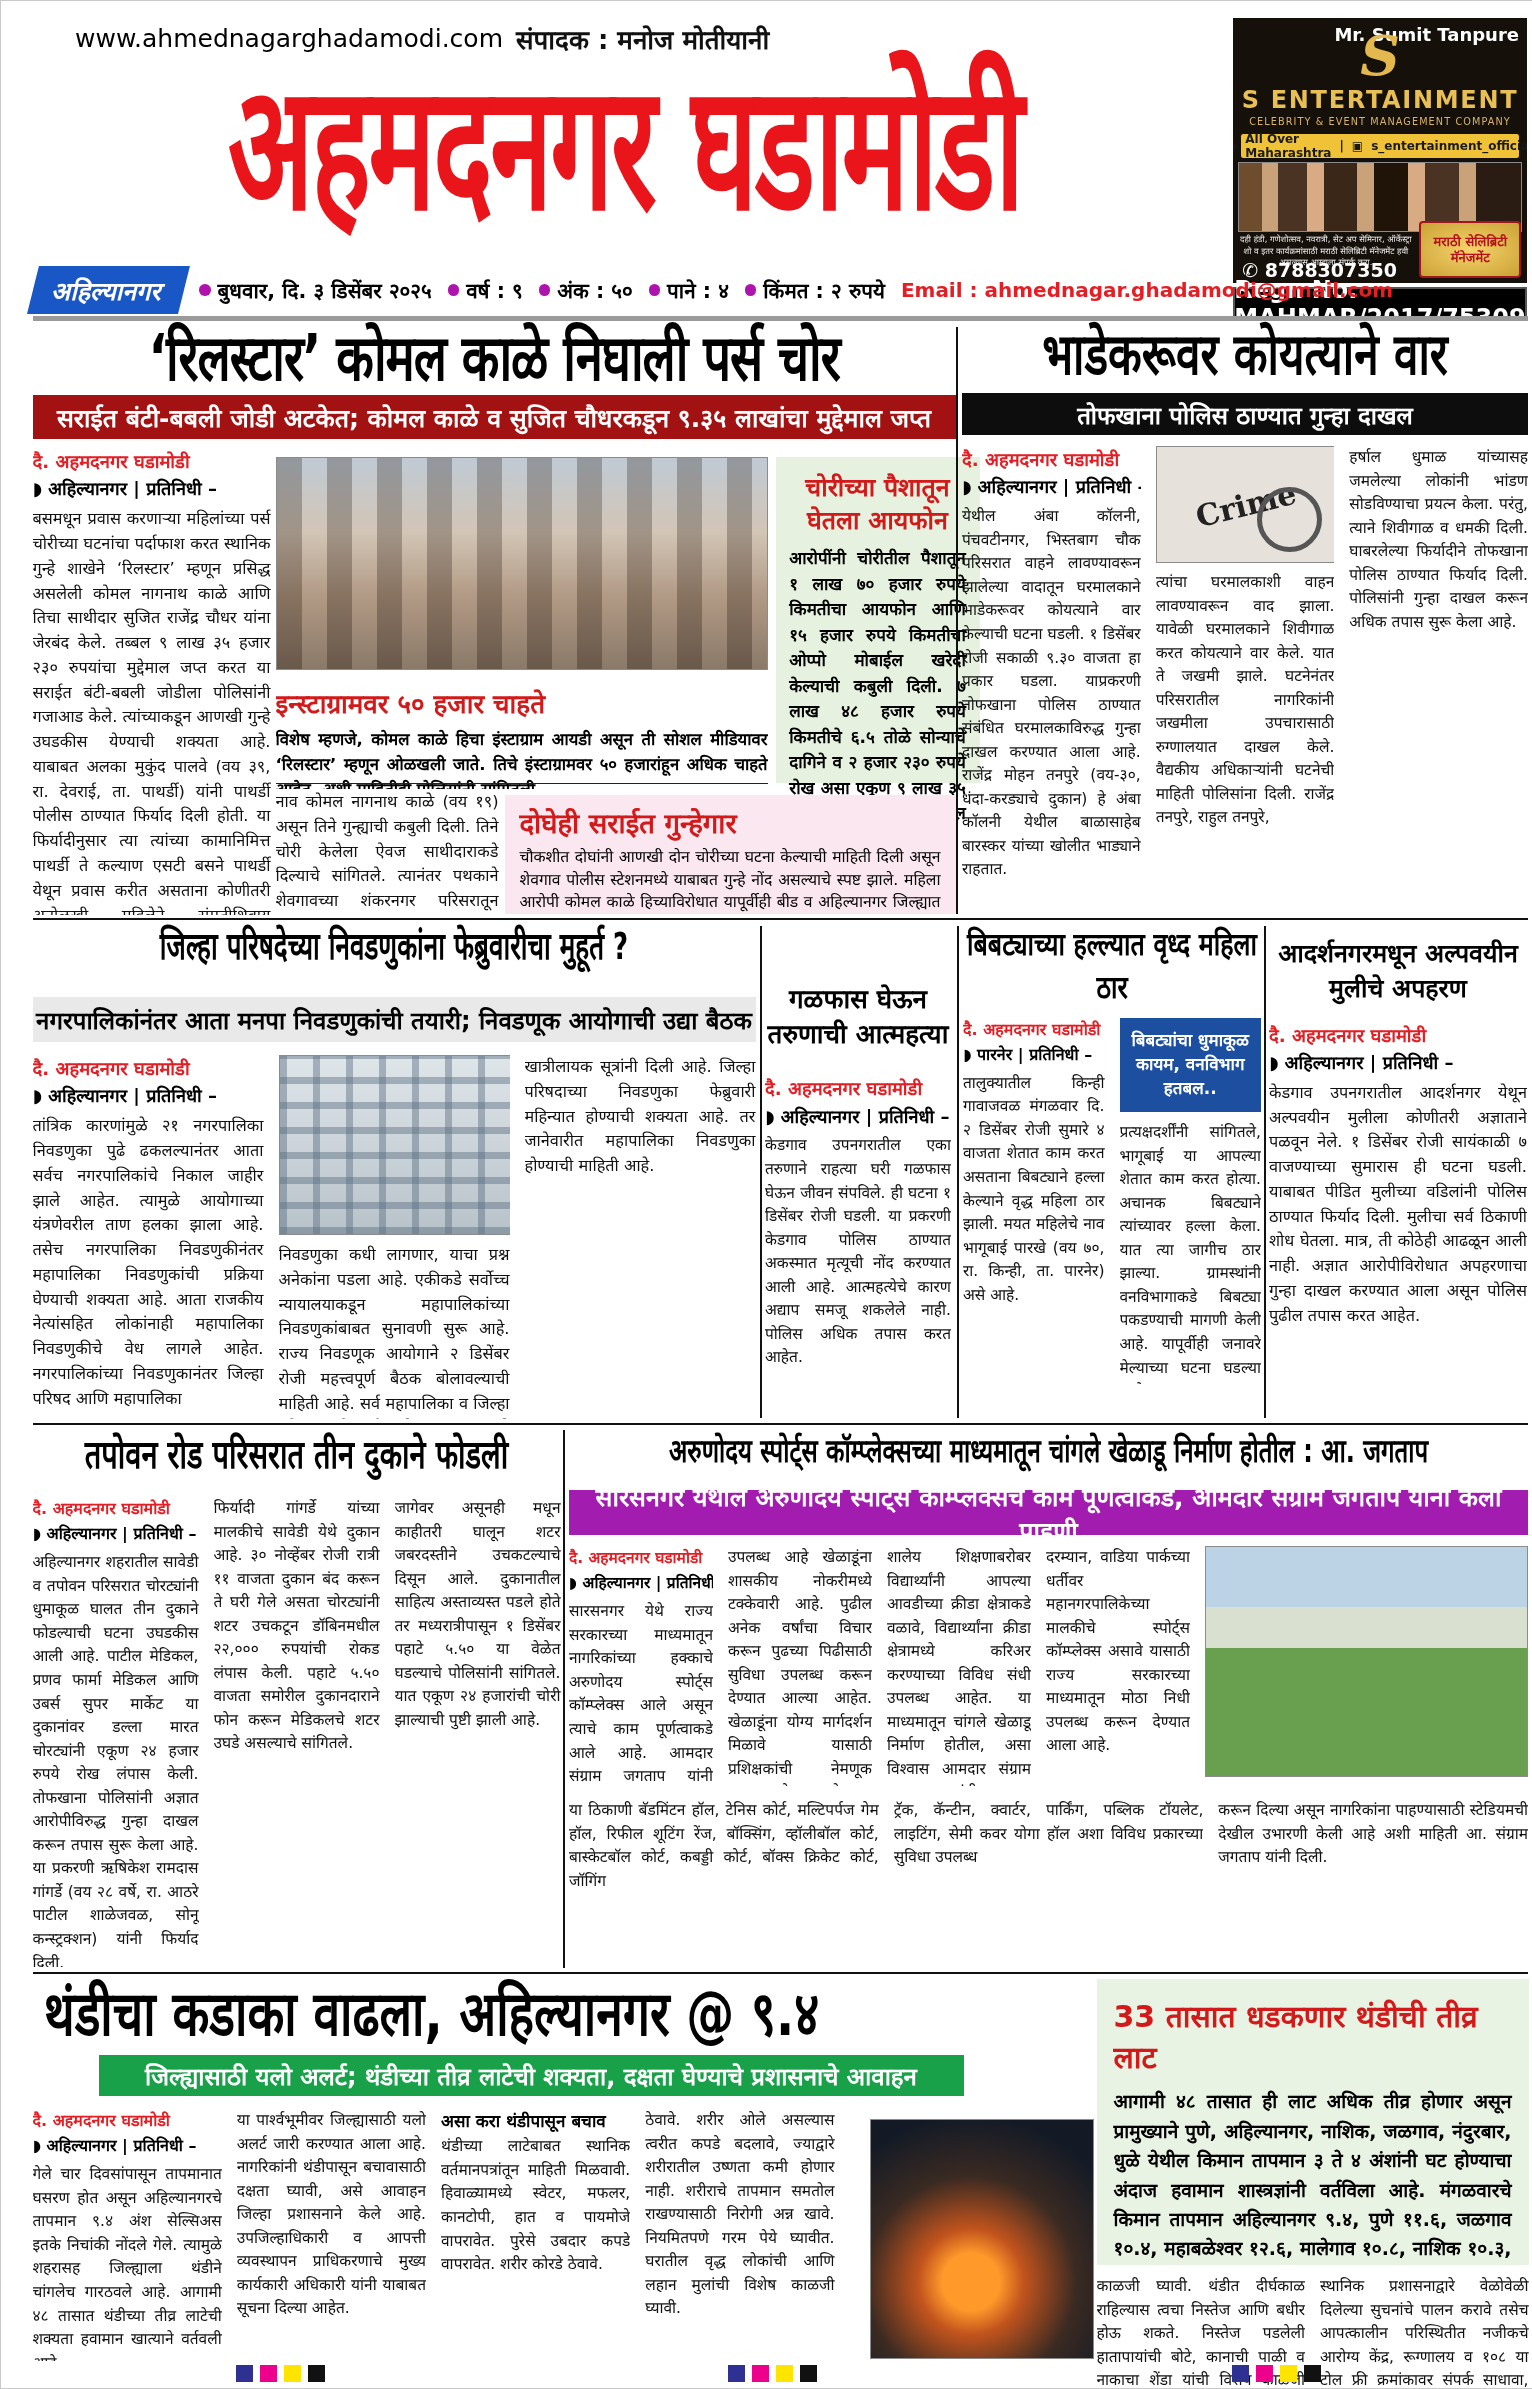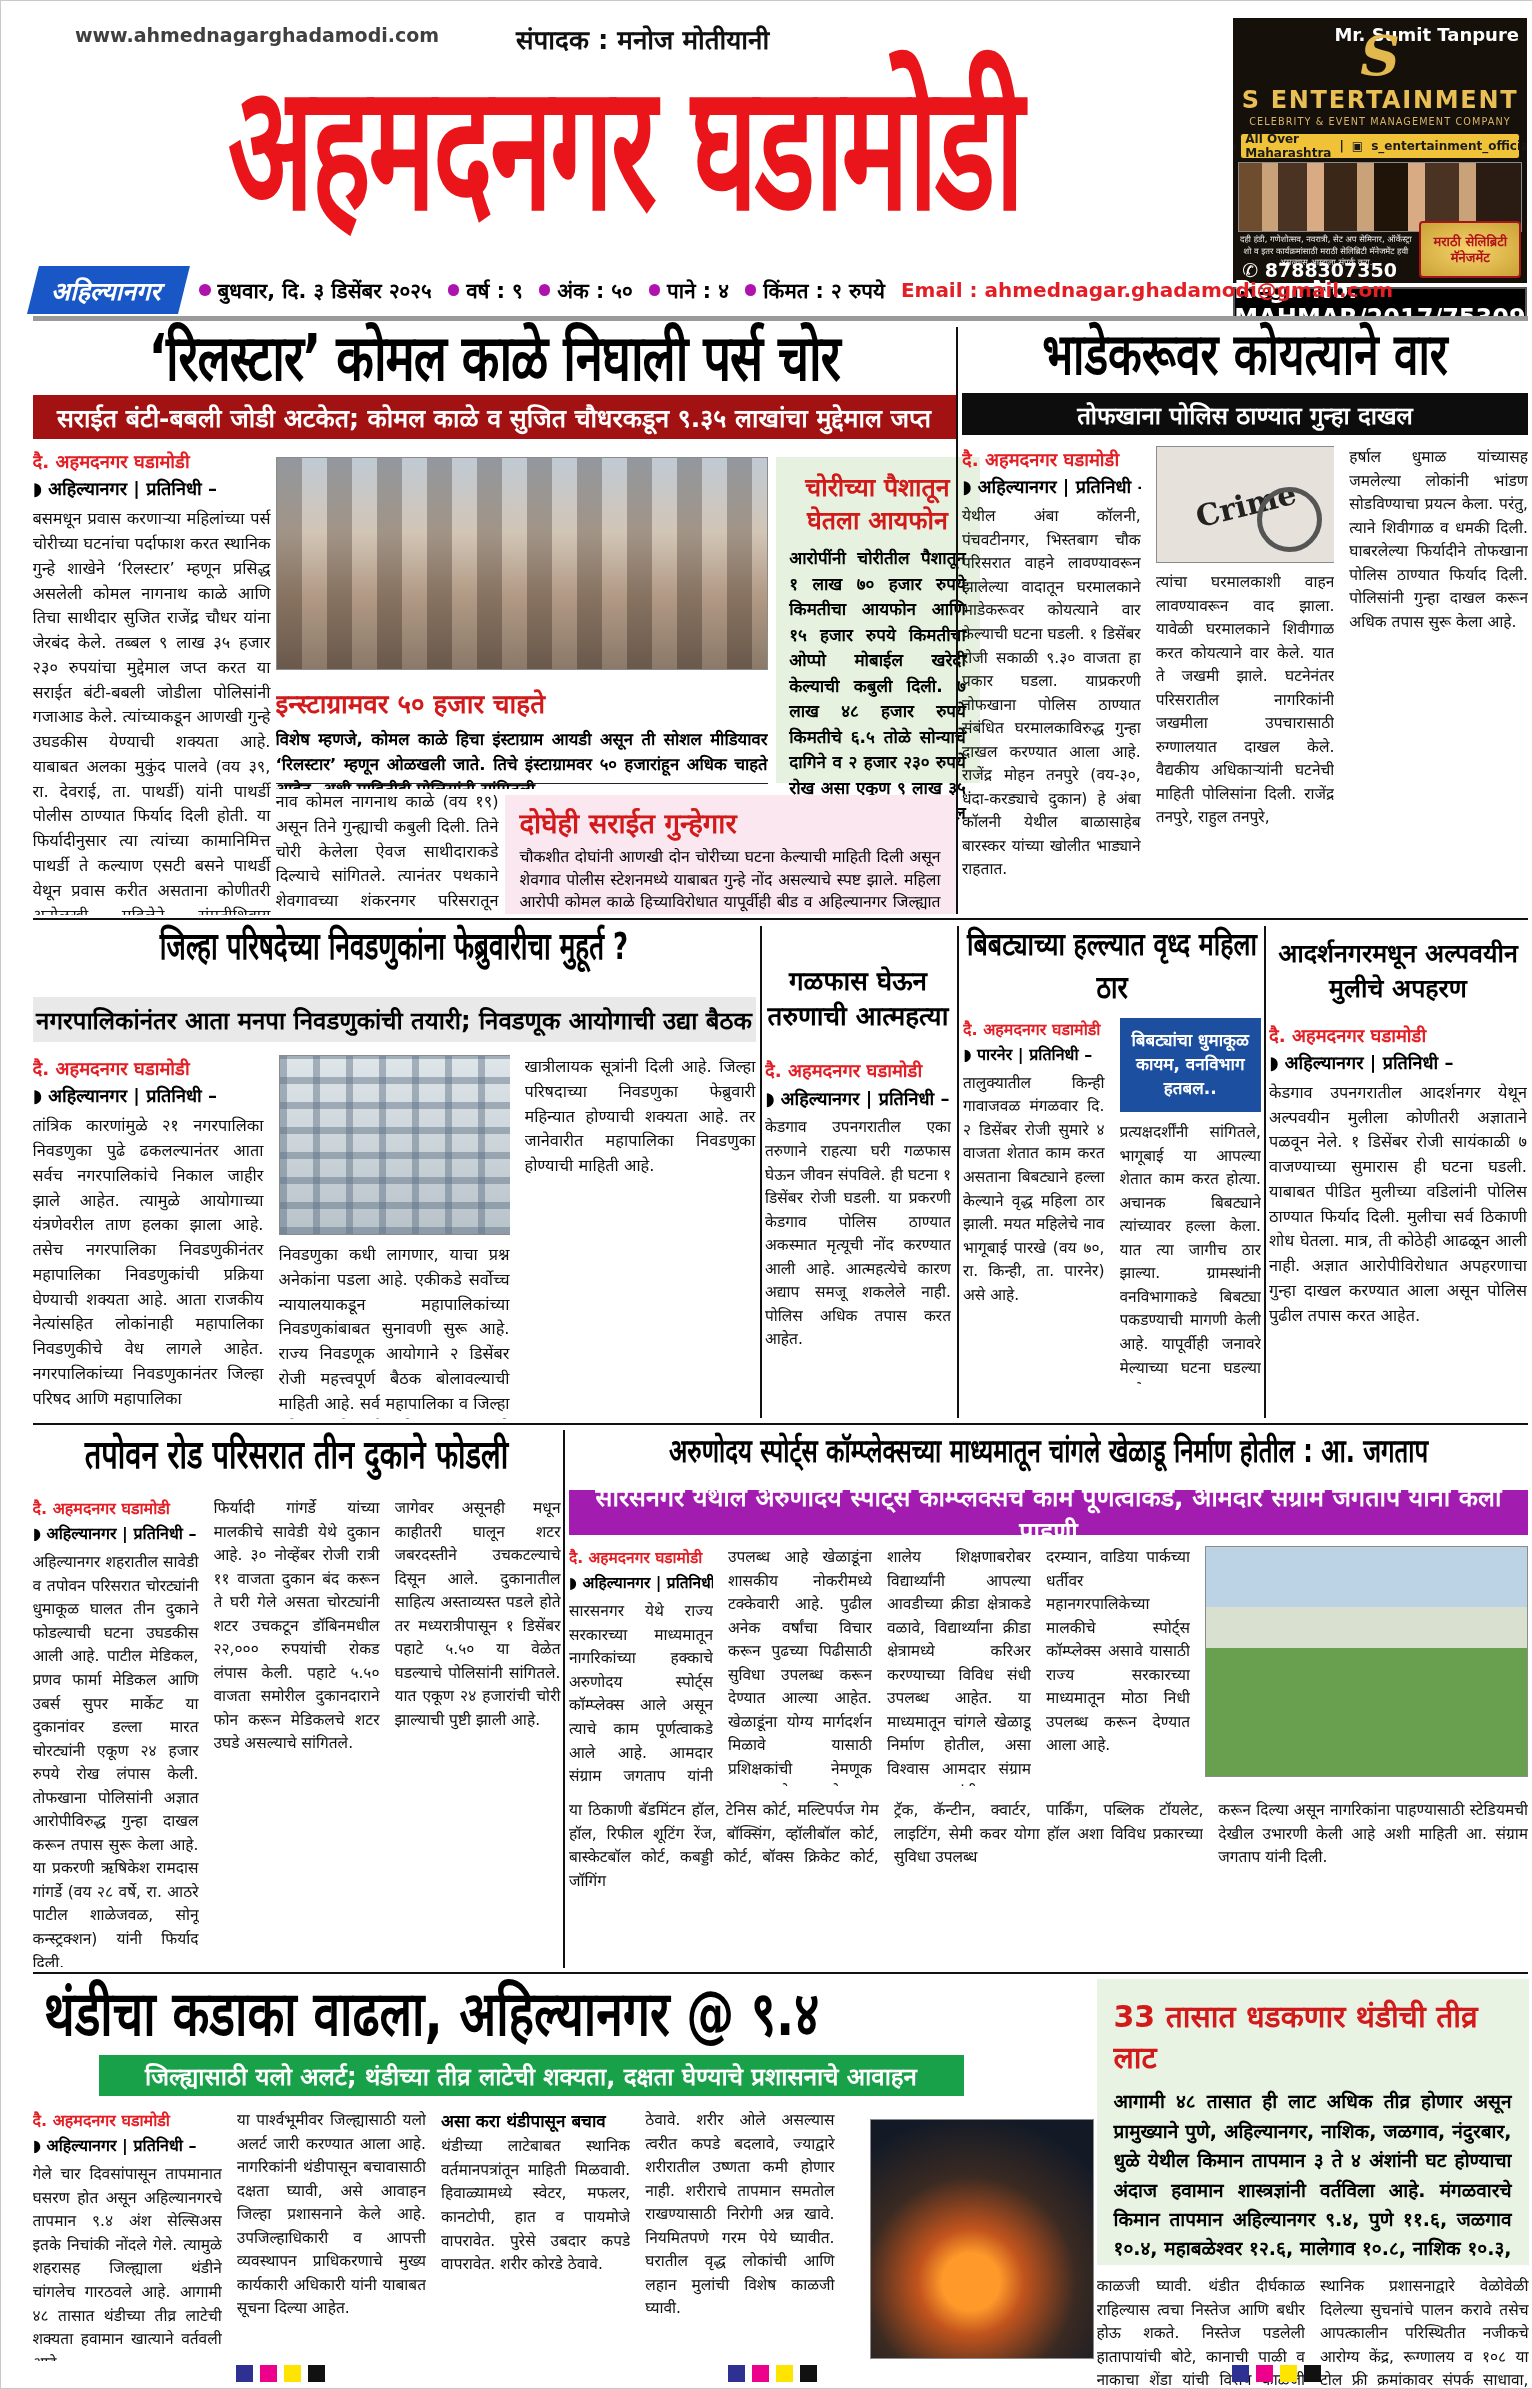--- a/index.html
+++ b/index.html
@@ -1,21 +1,21 @@
 <!DOCTYPE html>
 <html style="font-size:9.2px"><head>
 <meta charset="utf-8">
 <style>
   html,body{margin:0;padding:0;background:#ffffff;}
   body{width:1533px;height:2389px;font-family:"DejaVu Sans",sans-serif;position:relative;}
   #paper{position:absolute;left:0;top:0;width:1533px;height:2389px;background:#fff;overflow:hidden;
          border:1.7px solid #c9c9c9;box-sizing:border-box;}
   .abs{position:absolute;box-sizing:border-box;}
   
-  .website{font-size:19px;font-weight:700;color:#404040;white-space:nowrap;}
+  .website{font-size:25px;font-weight:400;color:#000000;white-space:nowrap;}
   .editor{font-size:26px;font-weight:800;color:#111;white-space:nowrap;}
   .masthead{font-weight:900;color:#e9151a;font-size:112px;line-height:1;text-align:center;
             transform:scaleY(1.55);transform-origin:top center;white-space:nowrap;letter-spacing:-2.3px;}
   .regn{background:#000;color:#fff;display:flex;align-items:center;justify-content:center;
         font-size:24px;font-weight:800;border:2.3px solid #555;}
   
   .dateline{display:flex;align-items:center;gap:16px;}
   .city{background:#1a57c6;color:#fff;font-weight:900;font-size:25px;padding:6.9px 20.6px;transform:skewX(-14deg);white-space:nowrap;}
   .ditem{display:flex;align-items:center;gap:6.9px;font-size:20.6px;font-weight:800;white-space:nowrap;}
   .bullet{width:11.5px;height:11.5px;border-radius:50%;background:#ae13ae;flex:0 0 auto;}
@@ -221,21 +221,21 @@
         <div class="ph ph-building" style="width:100%;height:178px;margin-bottom:8px;"></div>
         <div class="bodytxt">निवडणुका कधी लागणार, याचा प्रश्न अनेकांना पडला आहे. एकीकडे सर्वोच्च न्यायालयाकडून महापालिकांच्या निवडणुकांबाबत सुनावणी सुरू आहे. राज्य निवडणूक आयोगाने २ डिसेंबर रोजी महत्त्वपूर्ण बैठक बोलावल्याची माहिती आहे. सर्व महापालिका व जिल्हा परिषदांसाठी ही बैठक असल्याचे सांगण्यात आले.</div>
       </div>
       <div class="col">
         <div class="bodytxt">खात्रीलायक सूत्रांनी दिली आहे. जिल्हा परिषदाच्या निवडणुका फेब्रुवारी महिन्यात होण्याची शक्यता आहे. तर जानेवारीत महापालिका निवडणुका होण्याची माहिती आहे.</div>
       </div>
     </div>
   </div>
 
   <div class="abs" style="left:764px;top:923px;width:186px;height:496px;">
-    <div class="hl-suicide" style="margin-top:40px;">गळफास घेऊन तरुणाची आत्महत्या</div>
+    <div class="hl-suicide" style="margin-top:58px;">गळफास घेऊन तरुणाची आत्महत्या</div>
     <div style="margin-top:23px;" class="clip">
       <div class="paper-tag">दै. अहमदनगर घडामोडी</div>
       <div class="byline">◗ अहिल्यानगर | प्रतिनिधी –</div>
       <div class="bodytxt small27">केडगाव उपनगरातील एका तरुणाने राहत्या घरी गळफास घेऊन जीवन संपविले. ही घटना १ डिसेंबर रोजी घडली. या प्रकरणी केडगाव पोलिस ठाण्यात अकस्मात मृत्यूची नोंद करण्यात आली आहे. आत्महत्येचे कारण अद्याप समजू शकलेले नाही. पोलिस अधिक तपास करत आहेत.</div>
     </div>
   </div>
   <div class="abs vrule" style="left:759px;top:925px;height:492px;"></div>
 
   <div class="abs" style="left:962px;top:923px;width:298px;height:496px;">
     <div class="hl-leopard">बिबट्याच्या हल्ल्यात वृध्द महिला ठार</div>

